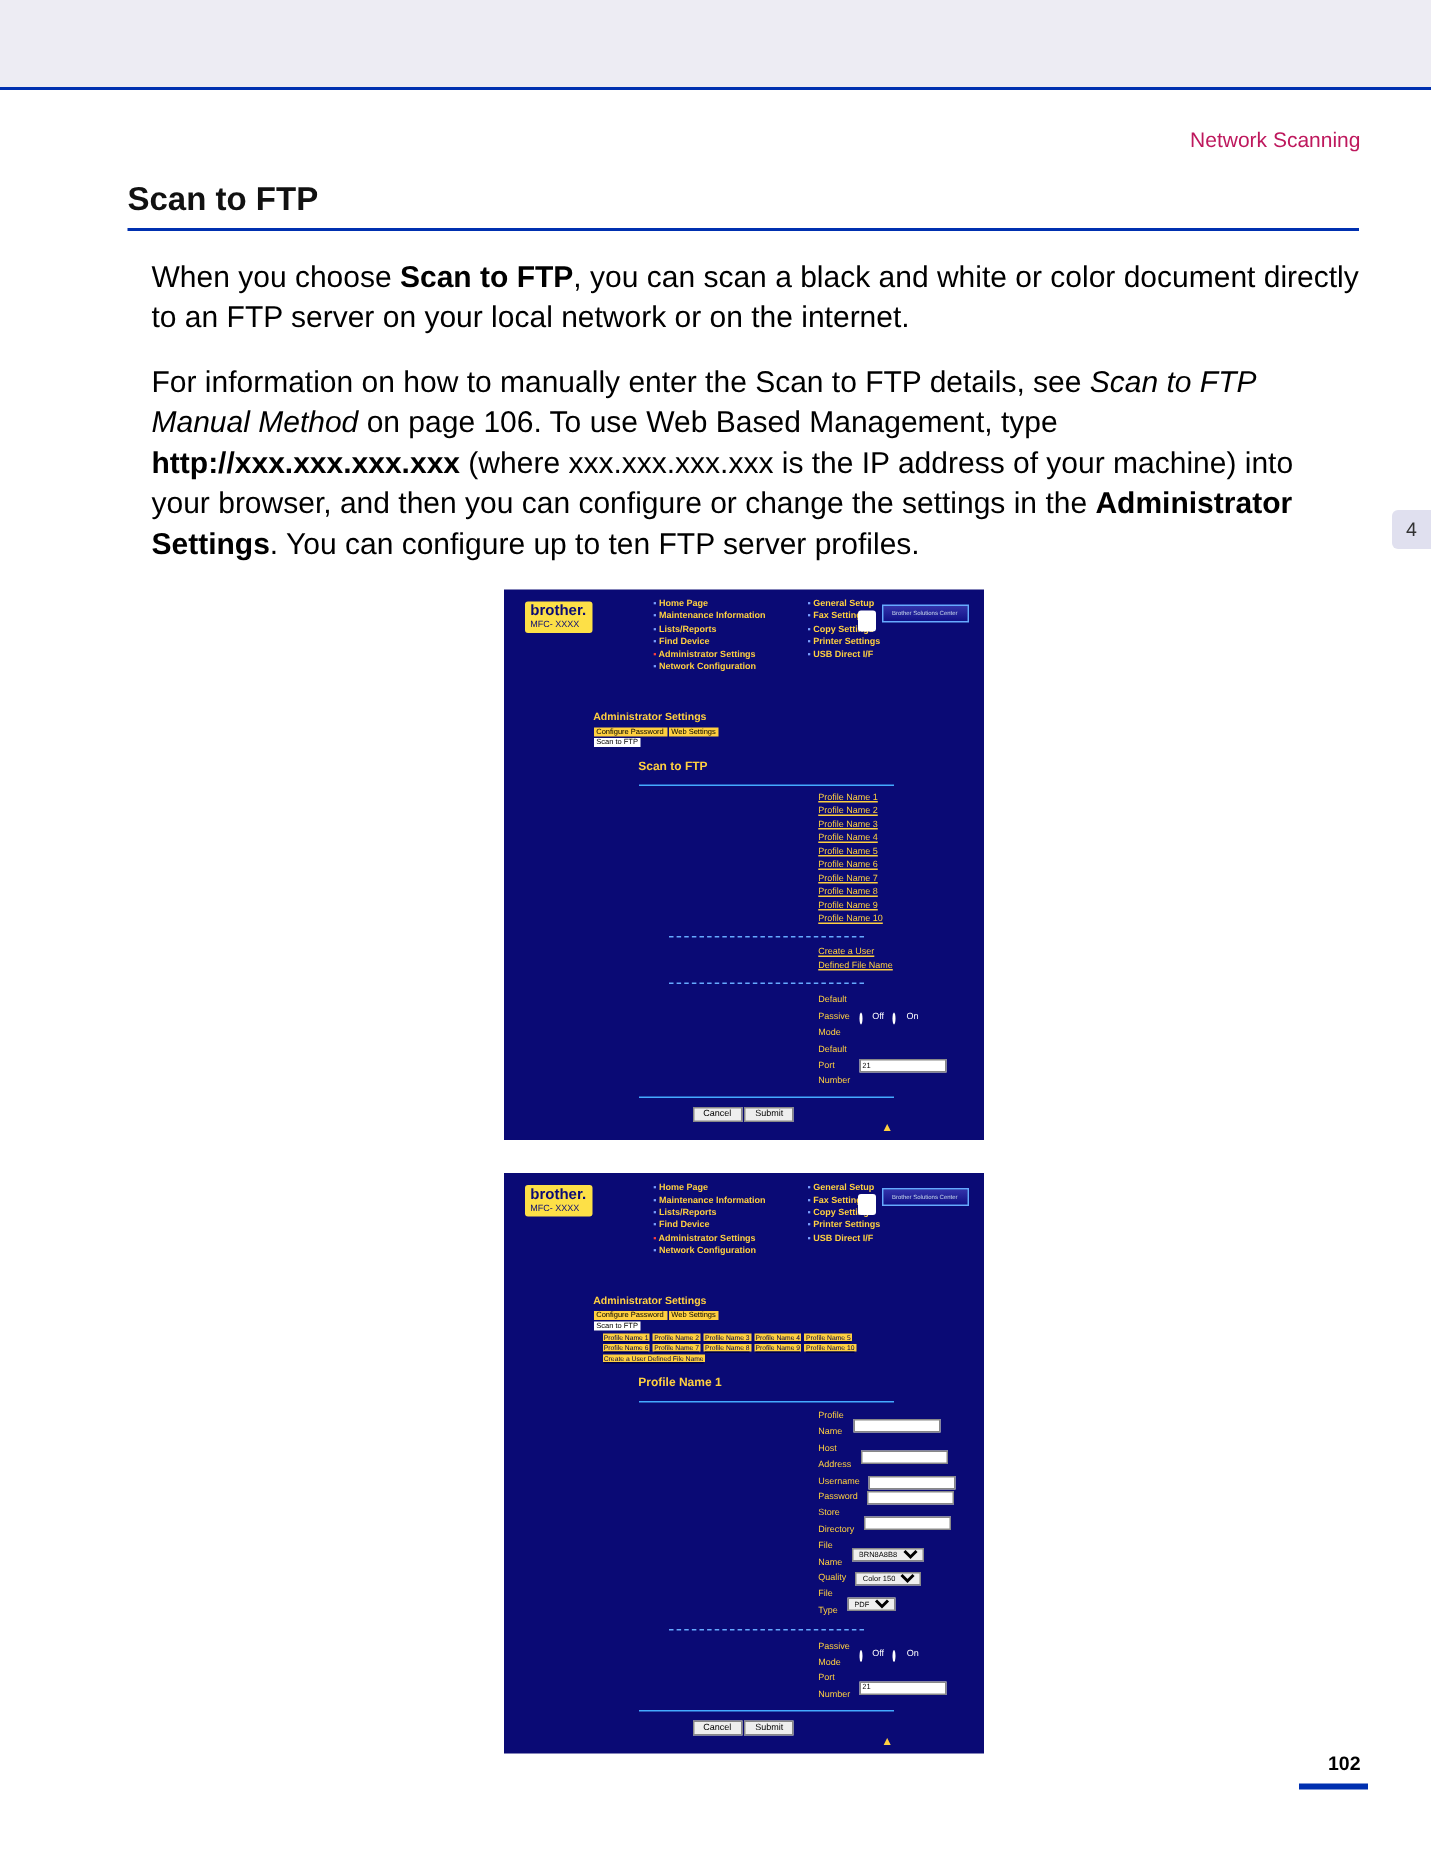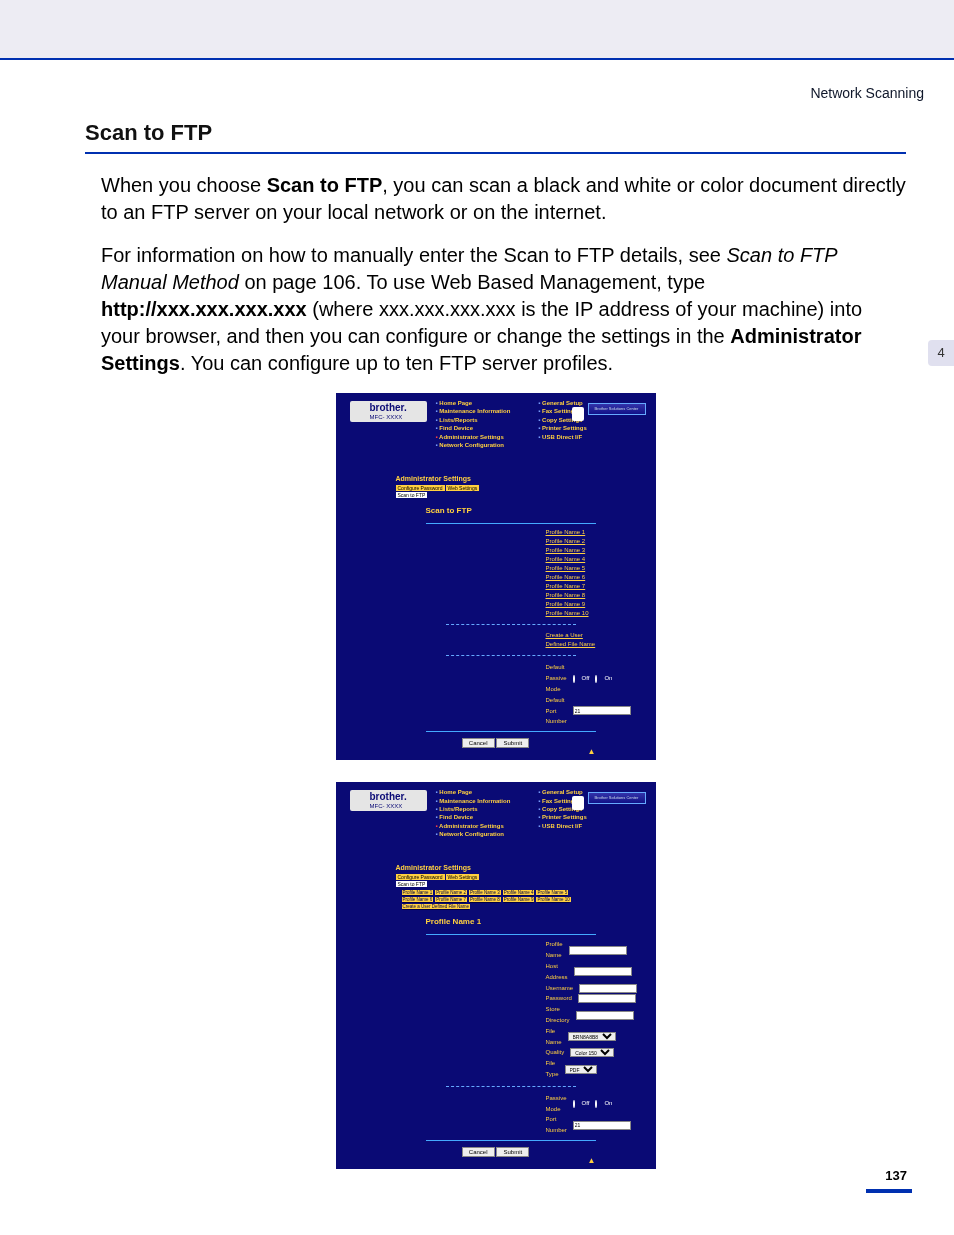--- a/index.html
+++ b/index.html
@@ -1,30 +1,30 @@
 <!DOCTYPE html>
 <html><head>
 <meta charset="utf-8">
 <style>
   html,body{margin:0;padding:0;font-family:Arial,Helvetica,sans-serif;color:#000;background:#fff}
   .page{width:954px;height:1235px;position:relative;box-sizing:border-box}
   .topbar{background:#edecf3;height:58px;border-bottom:2px solid #0030b0}
-  .header-label{position:absolute;top:85px;right:30px;font-size:14px;color:#0f172a}
+  .header-label{position:absolute;top:85px;right:47px;font-size:14px;color:#be185d}
   .content{padding:30px 48px 0 85px}
   h1{font-size:22px;font-weight:bold;margin:30px 0 6px 0;color:#111}
   .hr{border-bottom:2px solid #0030b0;margin-bottom:18px}
   p{font-size:20px;line-height:1.35;margin:0 0 16px 16px}
   .tab{position:absolute;right:0;top:340px;width:26px;height:26px;background:#e0e0ef;color:#333;font-size:13px;text-align:center;line-height:26px;border-radius:4px 0 0 4px}
   .pagefoot{position:absolute;bottom:52px;right:47px;font-size:13px;font-weight:bold}
   .pagebar{position:absolute;bottom:42px;right:42px;width:46px;height:4px;background:#0030b0}
 
   
   .panel{width:320px;background:#0a0a75;margin:0 auto 22px auto;font-size:7px;color:#fff;position:relative;padding:6px 0 12px 0}
   .panel a{color:#ffd040;text-decoration:underline}
-  .logo-wrap{position:absolute;left:14px;top:8px;background:#e5e5e5;color:#0a0a75;padding:2px 20px;border-radius:2px;font-size:10px;line-height:1}
+  .logo-wrap{position:absolute;left:14px;top:8px;background:#fde047;color:#0a0a75;padding:2px 4px;border-radius:2px;font-size:10px;line-height:1}
   .logo-wrap .model{font-size:6px;color:#0a0a75;font-weight:normal;margin-top:1px}
   .topnav{margin-left:100px;display:flex;gap:28px}
   .topnav ul{list-style:none;margin:0;padding:0}
   .topnav li{color:#ffd040;font-weight:bold;font-size:6px;line-height:1.4;white-space:nowrap}
   .topnav li::before{content:"▪ ";color:#7aa0ff}
   .topnav li.red::before{color:#ff4040}
   .sol-badge{position:absolute;right:10px;top:10px;width:56px;height:10px;background:linear-gradient(#33a,#118);border:1px solid #6af;font-size:4px;text-align:center;line-height:10px;color:#cde}
   .icon-sq{position:absolute;right:72px;top:14px;width:12px;height:14px;background:#fff;border-radius:2px}
   .adminhdr{margin:26px 0 2px 60px;color:#ffd040;font-weight:bold;font-size:7px}
   .crumb{margin-left:60px}
@@ -227,15 +227,15 @@
       </div>
       <div class="btns">
         <button>Cancel</button>
         <button>Submit</button>
       </div>
       <div class="tri">▲</div>
     </div>
 
   </div>
 
-  <div class="pagefoot">137</div>
+  <div class="pagefoot">102</div>
   <div class="pagebar"></div>
 </div>
 
 </body></html>

